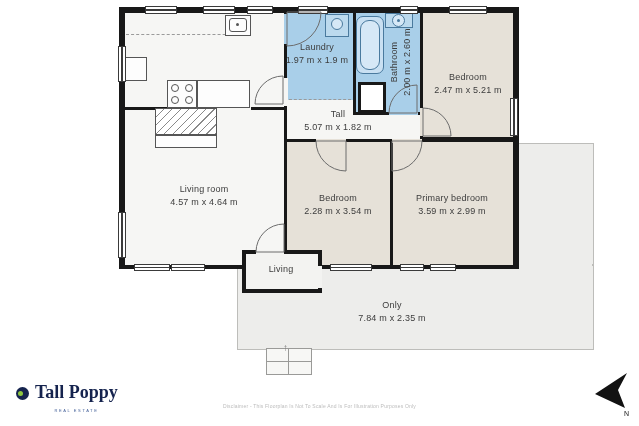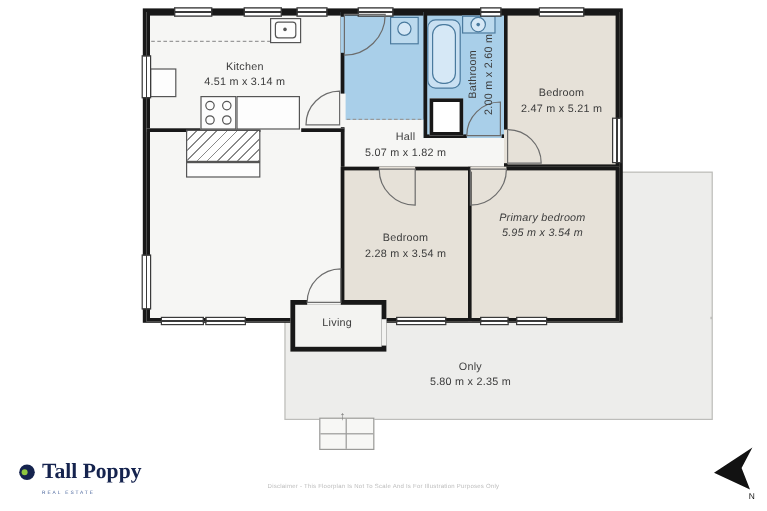--- a/index.html
+++ b/index.html
@@ -22,21 +22,21 @@
   .burner{position:absolute;width:8px;height:8px;border:1px solid #555;border-radius:50%;box-sizing:border-box;}
   .hatch{position:absolute;box-sizing:border-box;border:1px solid #555;
          background:repeating-linear-gradient(135deg,#fff 0 5px,#8a8a8a 5px 6px);}
   .deckpane{position:absolute;box-sizing:border-box;background:var(--deck-fill);border:1px solid #bdbdba;}
   #porch{position:absolute;box-sizing:border-box;border:4px solid var(--wall);background:var(--porch-fill);}
   #steps{position:absolute;box-sizing:border-box;background:#f7f7f5;border:1px solid #9a9a98;}
   #logo{position:absolute;left:16px;top:383px;display:flex;align-items:flex-start;}
   #logo .dot{width:13px;height:13px;border-radius:50%;background:var(--logo-color);position:relative;margin-top:4px;}
   #logo .dot i{position:absolute;left:2px;top:4px;width:5px;height:5px;border-radius:50%;background:var(--logo-dot);}
   #logo .tx{margin-left:6px;font-family:"Liberation Serif", serif;font-weight:bold;
-            font-size:18px;line-height:18px;color:var(--logo-color);}
+            font-size:18px;line-height:18px;color:var(--logo-color);text-align:center;}
   #logo .sub{display:block;font-family:"Liberation Sans", sans-serif;font-weight:normal;
              font-size:4px;letter-spacing:1.6px;color:#46629a;margin-top:1px;}
   #disclaimer{position:absolute;left:50%;top:403px;transform:translateX(-50%);
               font-size:5px;color:#bcbcbc;letter-spacing:.2px;white-space:nowrap;}
   #compass{position:absolute;left:592px;top:370px;width:42px;height:50px;}
 </style>
 </head>
 <body>
 
 <div id="stage">
@@ -115,50 +115,54 @@
   <svg class="abs" style="left:0;top:0;" width="639" height="426" viewBox="0 0 639 426">
     <path d="M283,104 L283,76 A28,28 0 0 0 255,104 Z" fill="none" stroke="#6c6c6c" stroke-width="1"></path>
     <path d="M287,12 L321,12 A34,34 0 0 1 287,46 Z" fill="none" stroke="#6c6c6c" stroke-width="1"></path>
     <path d="M417,113 L417,85 A28,28 0 0 0 389,113 Z" fill="none" stroke="#6c6c6c" stroke-width="1"></path>
     <path d="M423,136 L423,108 A28,28 0 0 1 451,136 Z" fill="none" stroke="#6c6c6c" stroke-width="1"></path>
     <path d="M346,141 L316,141 A30,30 0 0 0 346,171 Z" fill="none" stroke="#6c6c6c" stroke-width="1"></path>
     <path d="M392,141 L422,141 A30,30 0 0 1 392,171 Z" fill="none" stroke="#6c6c6c" stroke-width="1"></path>
     <path d="M284,252 L284,224 A28,28 0 0 0 256,252 Z" fill="none" stroke="#6c6c6c" stroke-width="1"></path>
   </svg>
 
-  <div class="label" style="left:204px;top:62px;">
-    <div>Kitchen</div>
-    <div>4.51 m x 3.14 m</div>
+  <div class="label" style="left:317px;top:54px;">
+    <div>Laundry</div>
+    <div>1.97 m x 1.9 m</div>
   </div>
   <div class="label rot" style="left:401px;top:62px;">
     <div>Bathroom</div>
     <div>2.00 m x 2.60 m</div>
   </div>
   <div class="label" style="left:468px;top:84px;">
     <div>Bedroom</div>
     <div>2.47 m x 5.21 m</div>
   </div>
   <div class="label" style="left:338px;top:121px;">
-    <div>Hall</div>
+    <div>Tall</div>
     <div>5.07 m x 1.82 m</div>
+  </div>
+  <div class="label" style="left:204px;top:196px;">
+    <div>Living room</div>
+    <div>4.57 m x 4.64 m</div>
   </div>
   <div class="label" style="left:338px;top:205px;">
     <div>Bedroom</div>
     <div>2.28 m x 3.54 m</div>
   </div>
-  <div class="label" style="left:452px;top:188px;font-style:italic;">
+  <div class="label" style="left:452px;top:205px;">
     <div>Primary bedroom</div>
-    <div>5.95 m x 3.54 m</div>
+    <div>3.59 m x 2.99 m</div>
   </div>
   <div class="label" style="left:281px;top:269px;">
     <div>Living</div>
   </div>
   <div class="label" style="left:392px;top:312px;">
     <div>Only</div>
-    <div>5.80 m x 2.35 m</div>
+    <div>7.84 m x 2.35 m</div>
   </div>
 
   <div id="logo">
     <span class="dot">
         <i></i>
       </span>
     <span class="tx">
       <span>Tall Poppy</span>
       <span class="sub">REAL ESTATE</span>
     </span>

